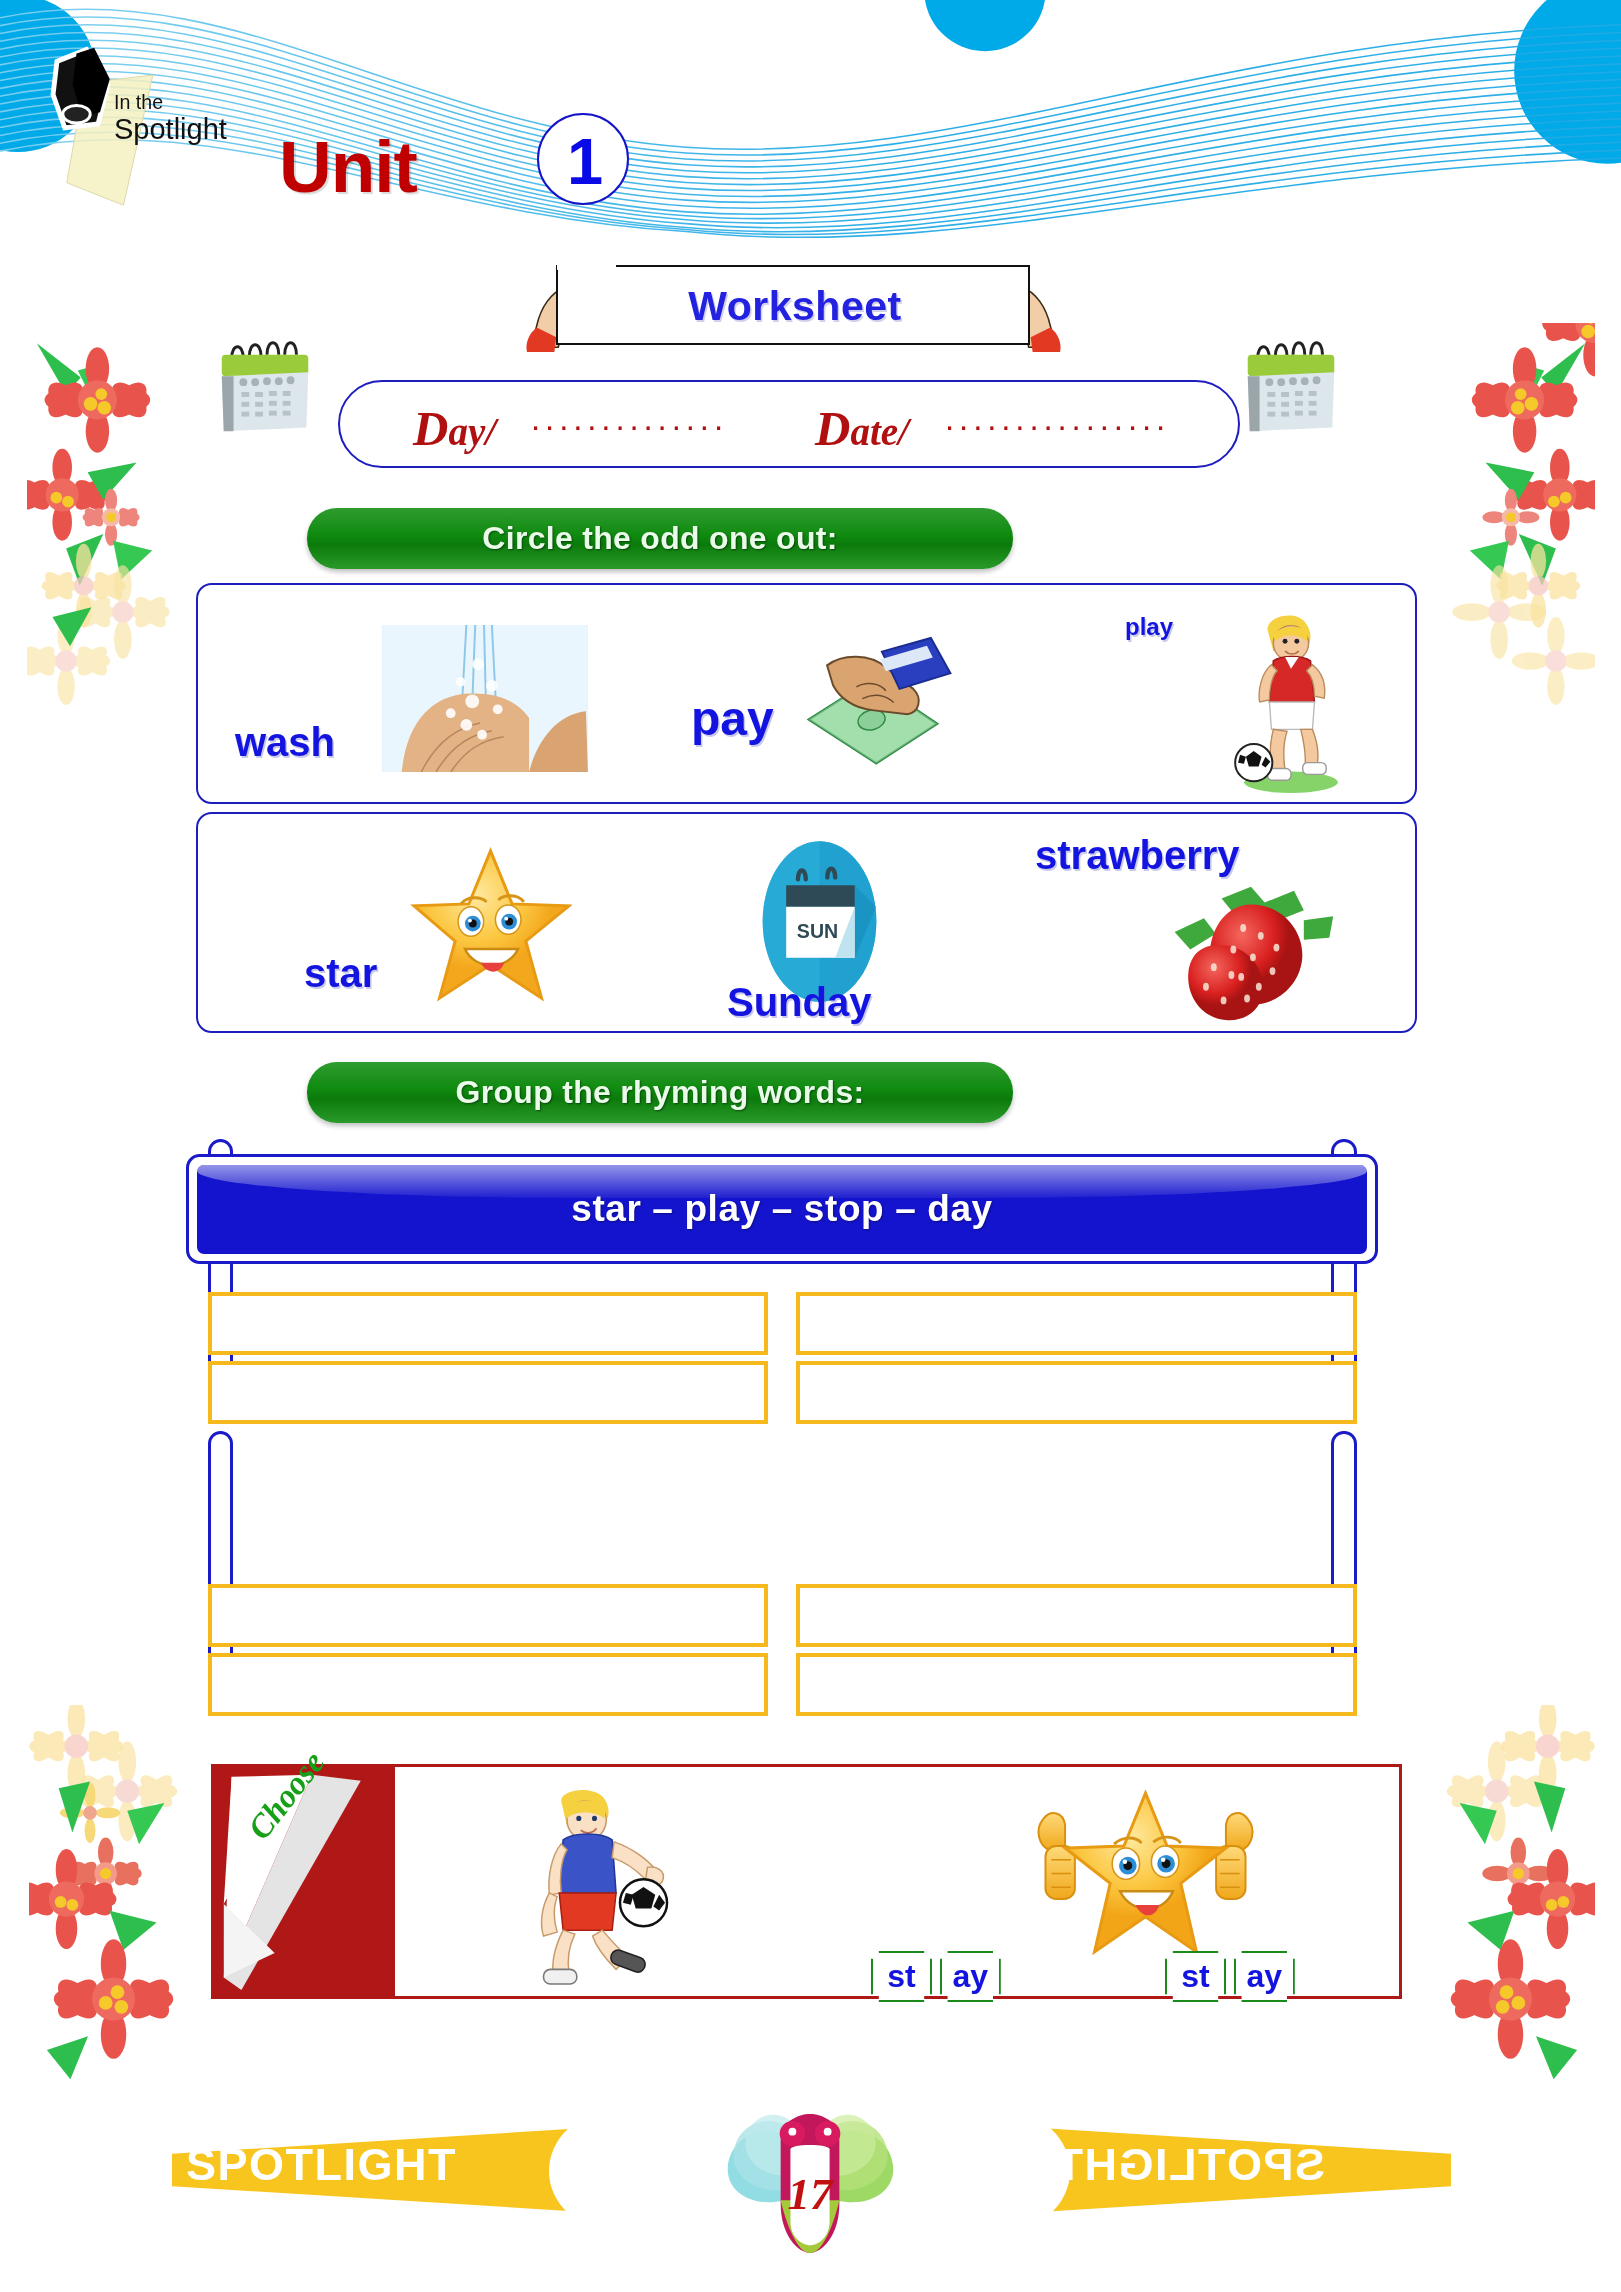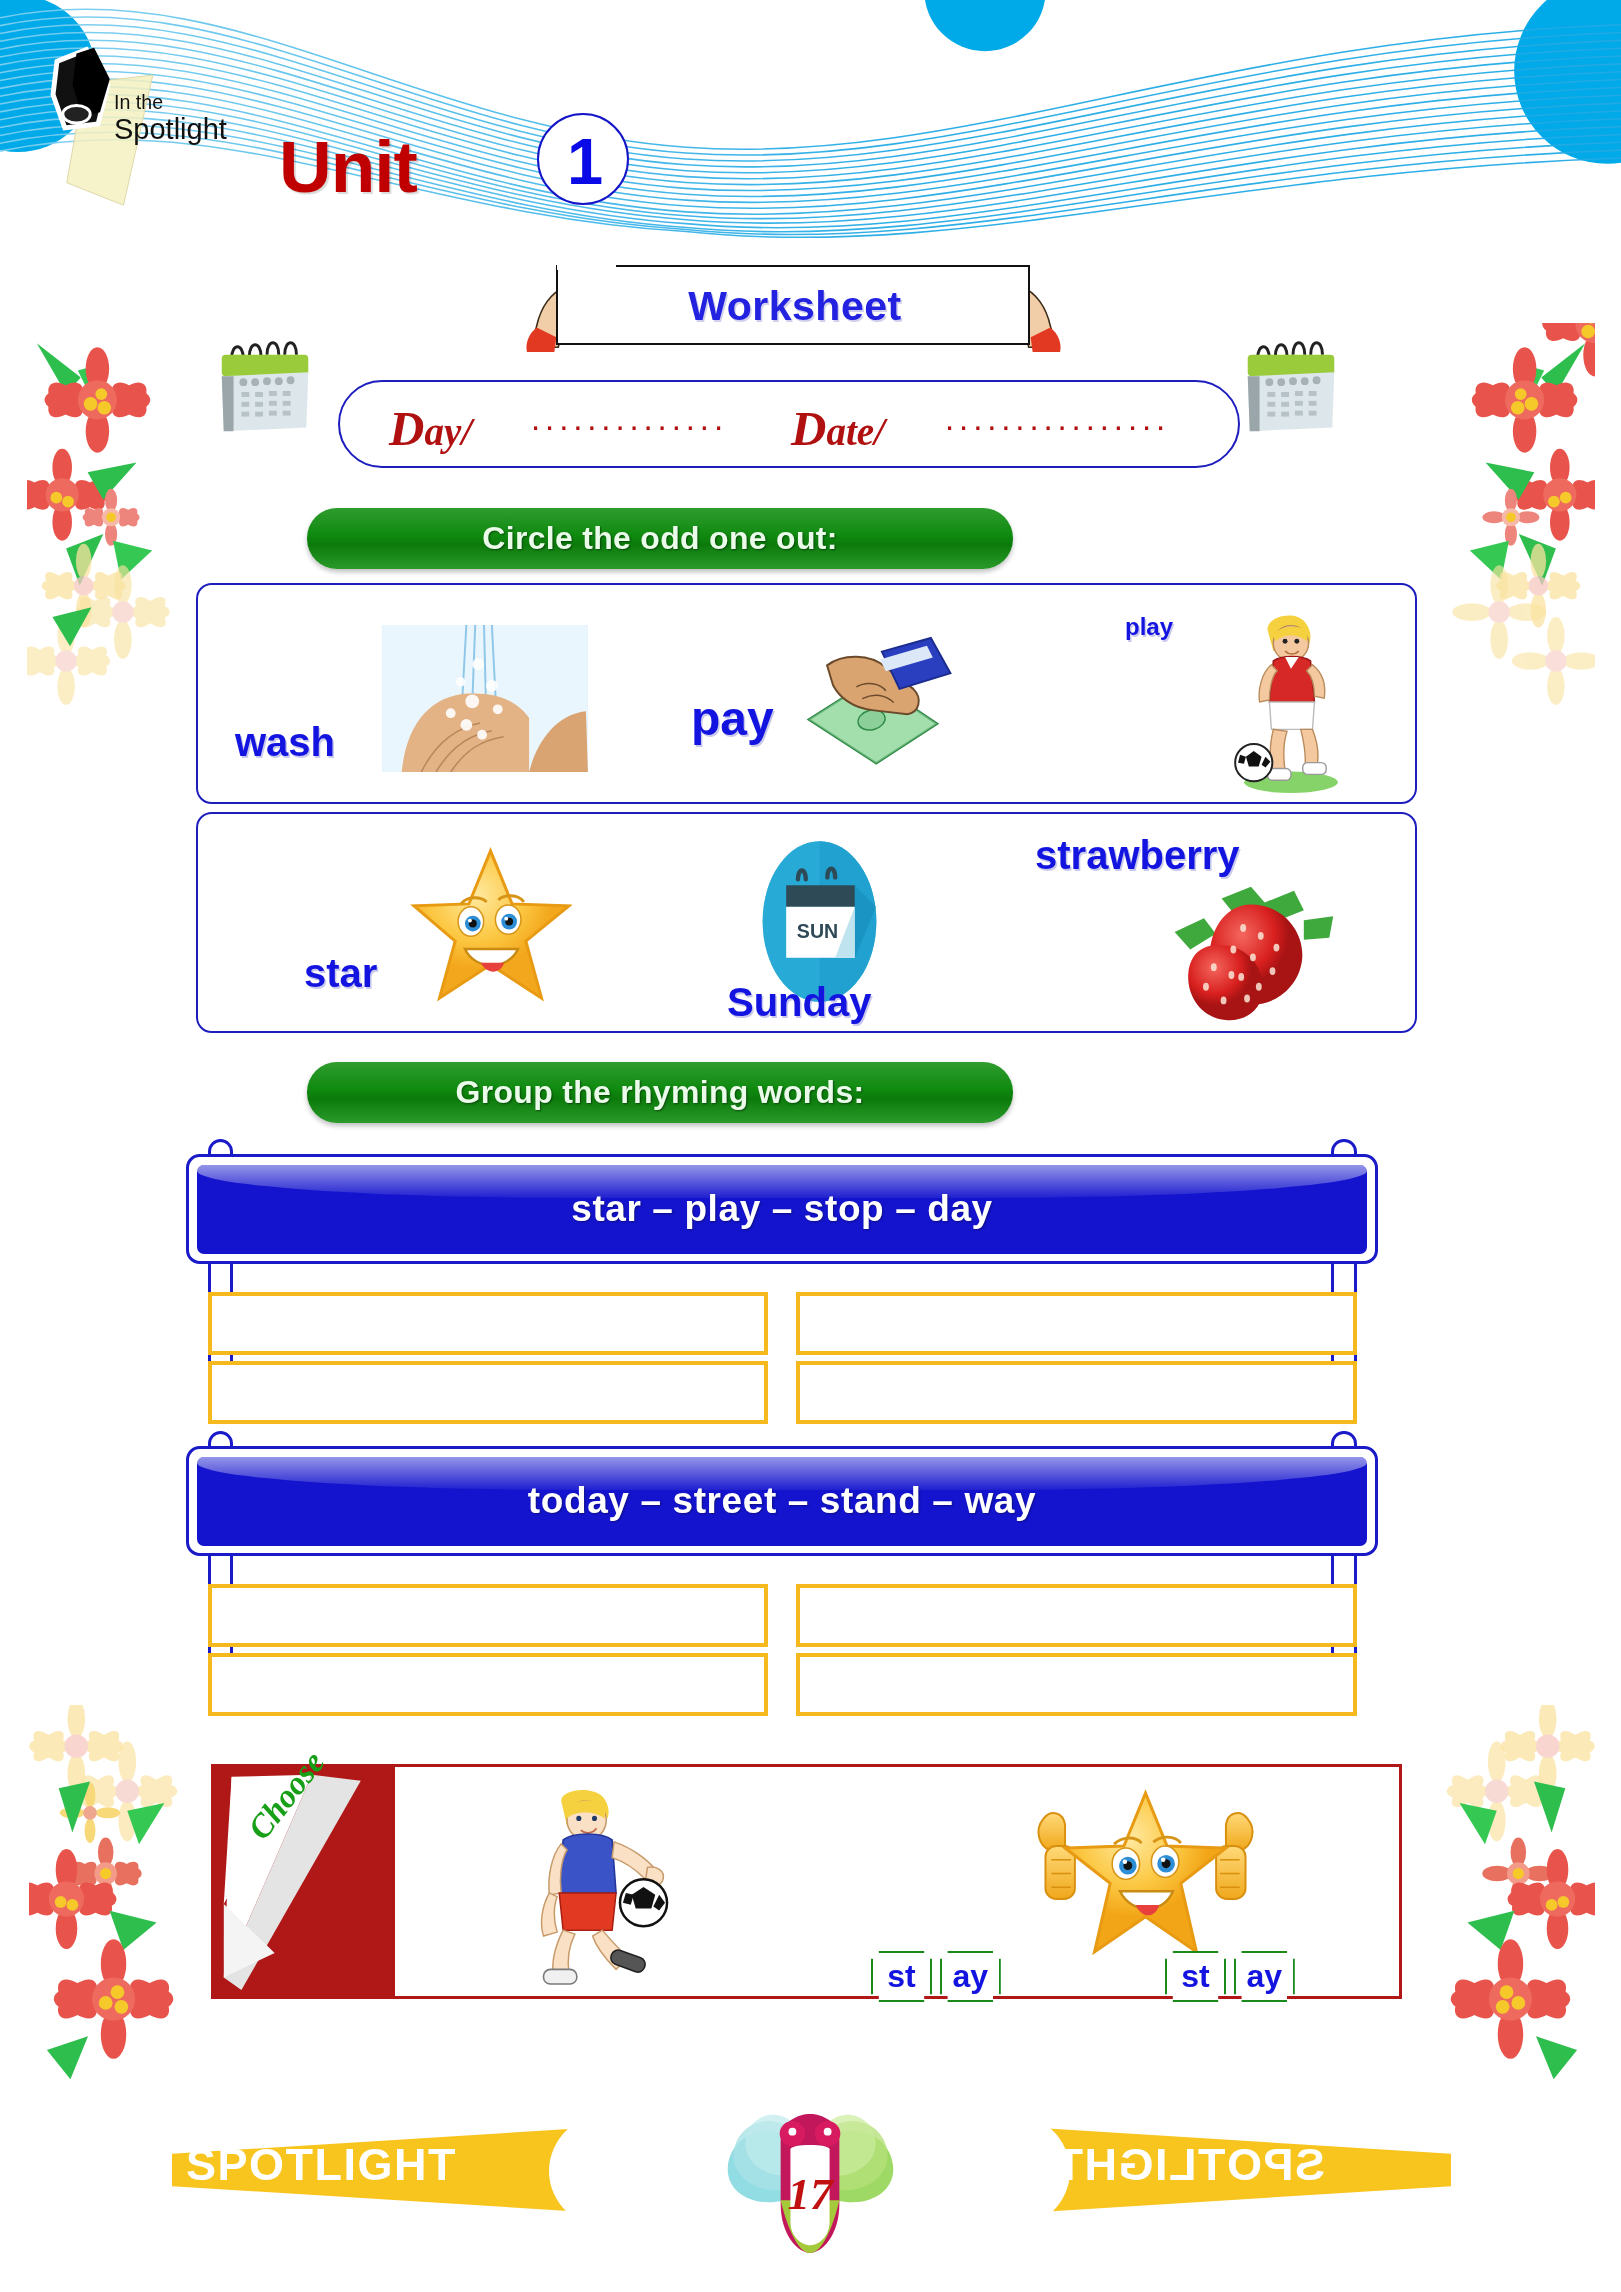--- a/index.html
+++ b/index.html
@@ -36,21 +36,21 @@
   #worksheet-paper:before{content:"";position:absolute;left:-1px;top:-2.9px;width:59px;height:5.9px;background:#fff;}
   #worksheet-title { position:absolute; left:0; top:0; width:474px; height:80px;
       display:flex; align-items:center; justify-content:center;
       font-size: 41px; font-weight: bold; color:#2222E0; letter-spacing:0.5px;
       font-family:"Liberation Sans", sans-serif; text-shadow: 1.5px 1.5px 0 rgba(120,120,200,.35); }
 
   
   #daydate-box { position:absolute; left: 338px; top: 380px; width: 902px; height: 88px;
       border: 2.9px solid #1E1EBE; border-radius: 45px; background:#fff; }
   .dd-label { font-family:"Liberation Serif", serif; font-style: italic; font-weight: bold;
-      color:#B01010; font-size: 39px; }
+      color:#B01010; font-size: 39px; margin-left: 24px; }
   .dd-label .cap { font-size: 49px; }
   .dd-dots { color:#B01010; font-size: 33px; letter-spacing: 4.9px; font-family:"Liberation Sans", sans-serif;}
   #dd-day { position:absolute; left: 49px; top: 17.6px; }
   #dd-day-dots { position:absolute; left: 191px; top: 17.6px; }
   #dd-date { position:absolute; left: 451px; top: 17.6px; }
   #dd-date-dots { position:absolute; left: 605px; top: 17.6px; }
 
   
   .green-pill {
       position:absolute; height: 61px; border-radius: 30px;
@@ -839,26 +839,20 @@
     <div class="answer-col">
       <div class="answer-cell"></div>
       <div class="answer-cell"></div>
     </div>
   </div>
 </div>
 
 <div class="sign" id="sign2">
   <div class="sign-post left"></div>
   <div class="sign-post right"></div>
-  <div class="sign-board">
-    <div class="sign-board-inner">
-      <div class="sign-gloss"></div>
-    </div>
-    <div class="sign-text">today – street – stand – way</div>
-  </div>
   <div class="answer-grid">
     <div class="answer-col">
       <div class="answer-cell"></div>
       <div class="answer-cell"></div>
     </div>
     <div class="answer-col">
       <div class="answer-cell"></div>
       <div class="answer-cell"></div>
     </div>
   </div>

